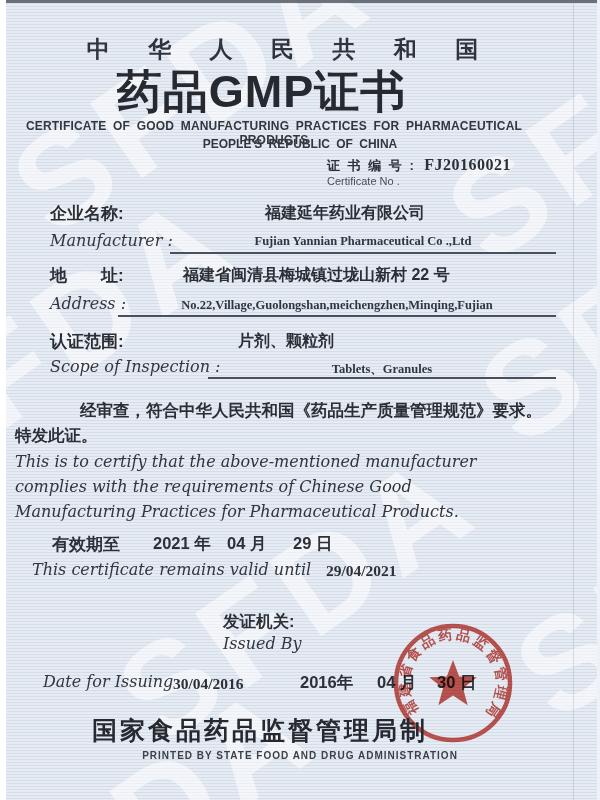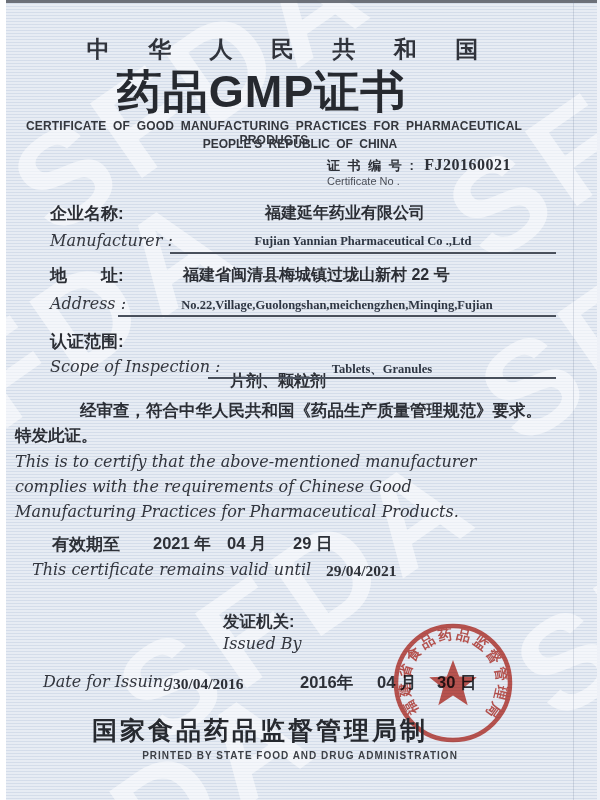--- a/index.html
+++ b/index.html
@@ -90,21 +90,21 @@
   <div class="abs val-en" style="left:170px;top:234px;width:386px;">Fujian Yannian Pharmaceutical Co .,Ltd</div>
   <div class="abs uline" style="left:170px;top:252px;width:386px;"></div>
 
   <div class="abs lab-cn" style="left:50px;top:264px;">地　　址:</div>
   <div class="abs val-cn" style="left:183px;top:265px;">福建省闽清县梅城镇过垅山新村 22 号</div>
   <div class="abs lab-en" style="left:50px;top:294px;">Address :</div>
   <div class="abs val-en" style="left:118px;top:298px;width:438px;">No.22,Village,Guolongshan,meichengzhen,Minqing,Fujian</div>
   <div class="abs uline" style="left:118px;top:315px;width:438px;"></div>
 
   <div class="abs lab-cn" style="left:50px;top:330px;">认证范围:</div>
-  <div class="abs val-cn" style="left:230px;top:331px;margin-top:40px;">片剂、颗粒剂</div>
+  <div class="abs val-cn" style="left:238px;top:331px;">片剂、颗粒剂</div>
   <div class="abs lab-en" style="left:50px;top:357px;text-align:center;">Scope of Inspection :</div>
   <div class="abs val-en" style="left:208px;top:361px;width:348px;">Tablets、Granules</div>
   <div class="abs uline" style="left:208px;top:377px;width:348px;"></div>
 
   <div class="abs st-cn" style="left:80px;top:400px;">经审查，符合中华人民共和国《药品生产质量管理规范》要求。</div>
   <div class="abs st-cn" style="left:15px;top:425px;">特发此证。</div>
   <div class="abs st-en" style="left:15px;top:449px;">This is to certify that the above-mentioned manufacturer complies with the requirements of Chinese Good Manufacturing Practices for Pharmaceutical Products.</div>
 
   <div class="abs v-cn" style="left:52px;top:533px;">有效期至</div>
   <div class="abs v-date" style="left:153px;top:533px;">2021 年</div>

